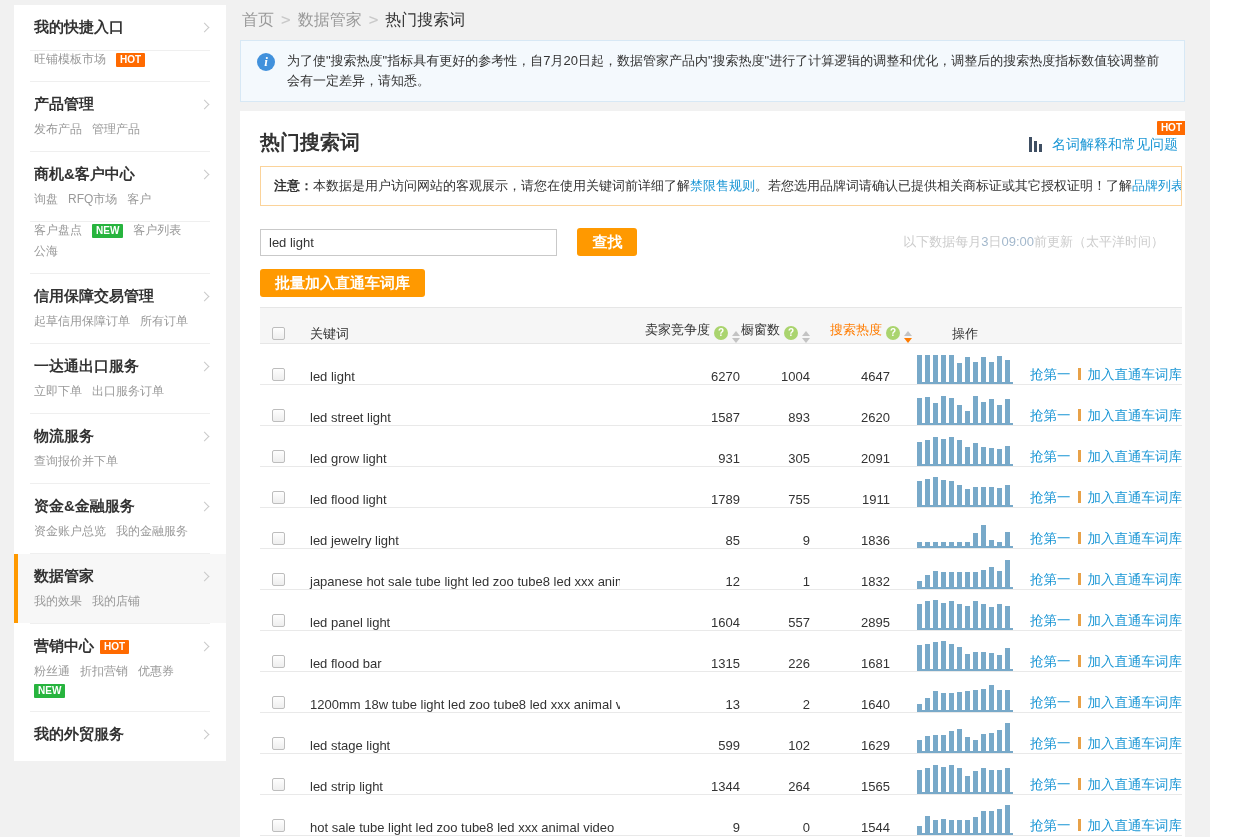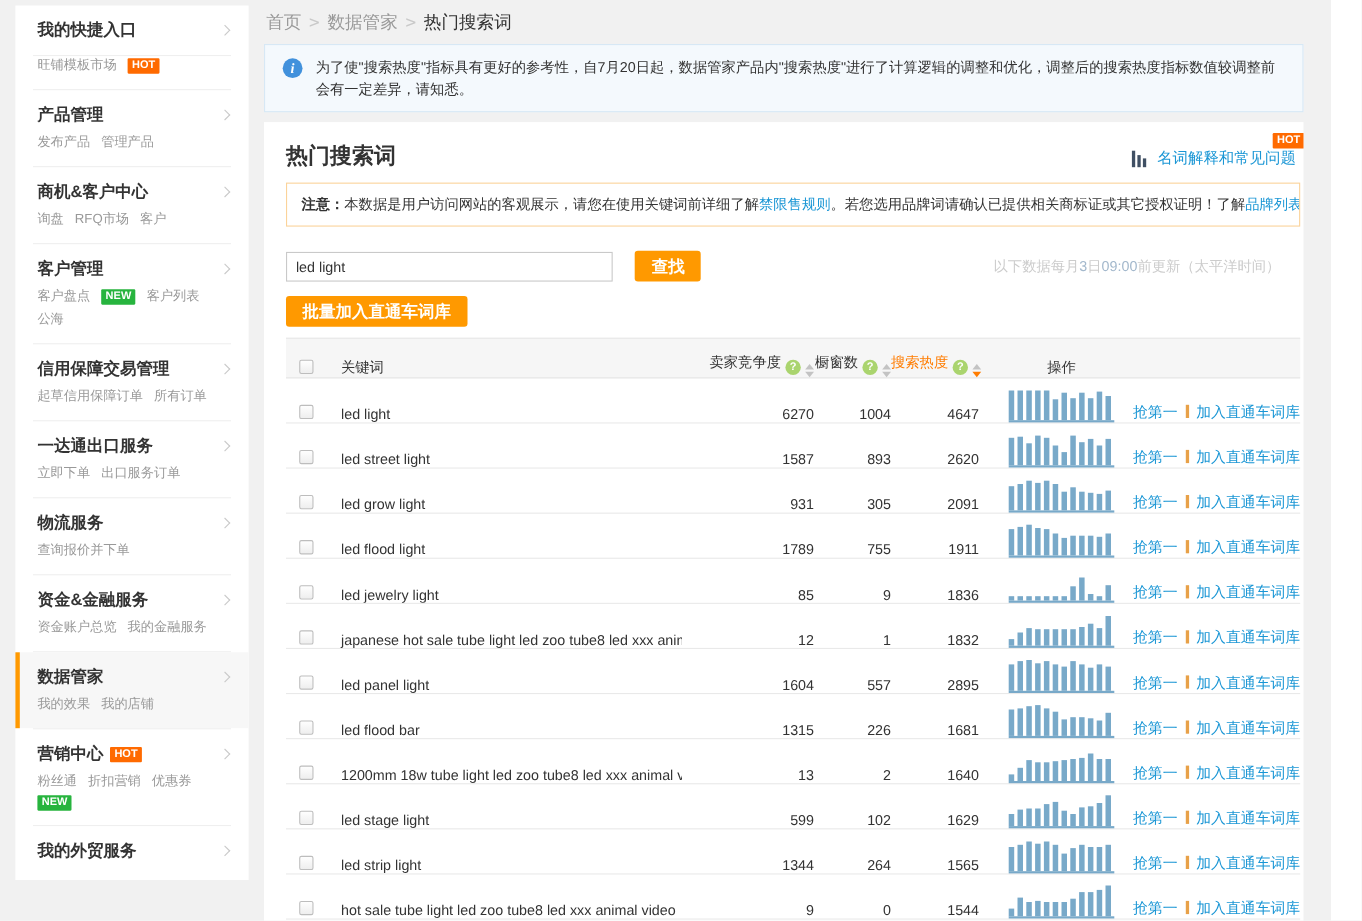--- a/index.html
+++ b/index.html
@@ -79,21 +79,21 @@
   .trow{height:41px;border-bottom:1px solid #e9e9e9;}
   .col-check{width:40px;padding-left:12px;}
   .col-kw{width:320px;padding-left:10px;overflow:hidden;white-space:nowrap;}
   .col-comp{width:120px;text-align:right;}
   .col-show{width:70px;text-align:right;}
   .col-heat{width:80px;text-align:right;}
   .col-chart{width:140px;padding-left:27px;}
   .col-act{width:152px;text-align:right;padding-right:2px;white-space:nowrap;}
   .thead .col-act{text-align:center;}
   .thead .col-comp,.thead .col-show,.thead .col-heat{white-space:nowrap;}
-  .heat-label{color:var(--heat);}
+  .heat-label{color:var(--heat);margin-left:20px;}
   .q{display:inline-block;width:14px;height:14px;line-height:14px;border-radius:50%;
      background:#aad46e;color:#fff;font-size:10px;font-weight:bold;text-align:center;
      margin-left:4px;vertical-align:-2px;}
   .sort{display:inline-flex;flex-direction:column;gap:2px;margin-left:4px;vertical-align:-2px;}
   .sort i{width:0;height:0;border-left:4px solid transparent;border-right:4px solid transparent;}
   .sort .up{border-bottom:5px solid #c3c3c3;}
   .sort .dn{border-top:5px solid #c3c3c3;}
   .sort .dn.on{border-top-color:var(--heat);}
   .cb{appearance:none;-webkit-appearance:none;width:13px;height:13px;border:1px solid #bdbdbd;
       border-radius:2px;background:linear-gradient(#fefefe,#eee);cursor:pointer;display:inline-block;}
@@ -140,24 +140,20 @@
           <span class="chev"></span>
         </div>
         <div class="ssubs">
           <a href="#">询盘</a>
           <a href="#">RFQ市场</a>
           <a href="#">客户</a>
         </div>
       </div>
       <div class="sdiv"></div>
       <div class="sgroup">
-        <div class="stitle">
-          <span>客户管理</span>
-          <span class="chev"></span>
-        </div>
         <div class="ssubs">
           <a href="#">客户盘点</a>
           <span class="badge new">NEW</span>
           <a href="#">客户列表</a>
           <a href="#">公海</a>
         </div>
       </div>
       <div class="sdiv"></div>
       <div class="sgroup">
         <div class="stitle">

